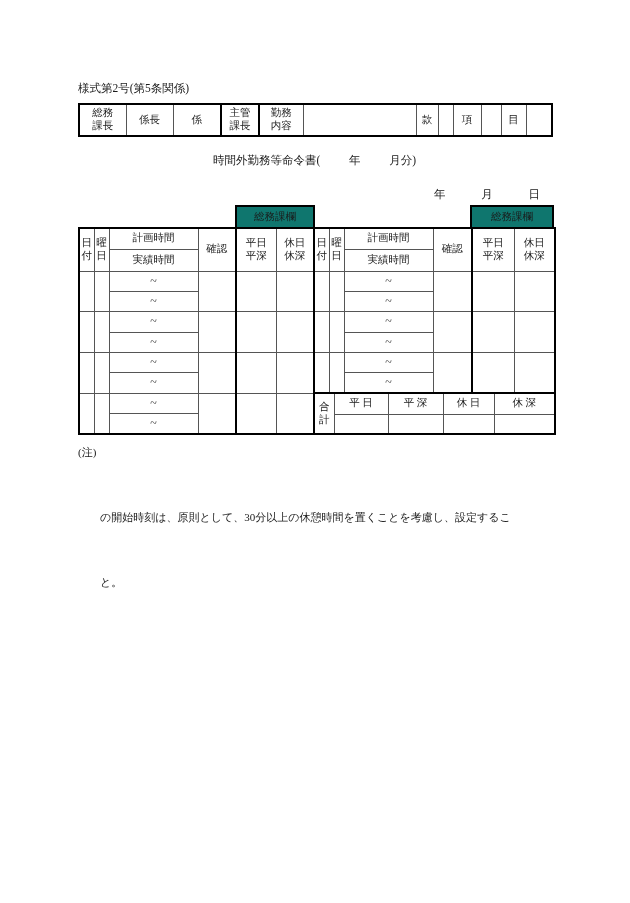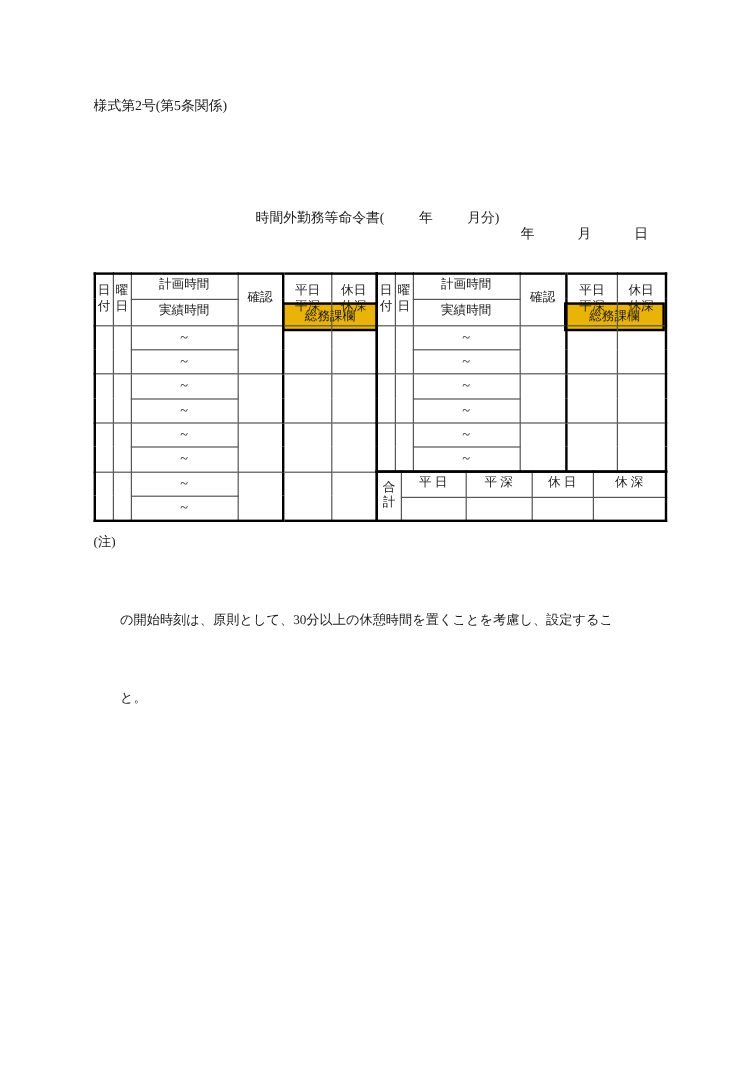--- a/index.html
+++ b/index.html
@@ -6,38 +6,38 @@
   body{
     width:630px;height:903px;background:#ffffff;position:relative;
     font-family:"Liberation Serif","DejaVu Serif",serif;color:#1a1a1a;
     -webkit-font-smoothing:antialiased;
   }
   .abs{position:absolute;}
   .presp{white-space:pre;}
 
   
   #form-number{left:78px;top:81px;font-size:11.5px;}
-  #doc-title{left:213px;top:174px;font-size:11.5px;}
+  #doc-title{left:213px;top:153px;font-size:11.5px;}
   #date-line{left:434px;top:187px;width:106px;display:flex;justify-content:space-between;font-size:11.5px;}
 
   
   table{border-collapse:collapse;table-layout:fixed;}
   td{border:1px solid #555;text-align:center;vertical-align:middle;
      font-size:10.5px;line-height:1.2;padding:0;overflow:hidden;white-space:pre-line;}
   .t2{border:2px solid #000;}
 
   
   #approval{left:78px;top:103px;}
   #approval td{height:30px;}
   .bL2{border-left:2px solid #000 !important;}
   .dash{font-size:12px;}
 
   
   .soumu-box{border:2px solid #000;display:flex;align-items:center;justify-content:center;
-     font-size:10.5px;background:#eab308;box-sizing:border-box;margin-top:47px;}
+     font-size:10.5px;background:#0f766e;box-sizing:border-box;}
   #soumu-left{left:235px;top:205px;width:80px;height:24px;}
   #soumu-right{left:470px;top:205px;width:84px;height:24px;}
 
   
   #log-left{left:78px;top:227px;}
   #log-right{left:313px;top:227px;}
   .tilde{font-size:12px;color:#333;}
   .subdiv{border-top:1px solid #999 !important;}
   .hdr{font-size:10.5px;}
 
@@ -65,20 +65,37 @@
     <col style="width:44px">
       <col style="width:113px">
       <col style="width:22px">
       <col style="width:15px">
     <col style="width:28px">
       <col style="width:20px">
       <col style="width:25px">
       <col style="width:26px">
   </colgroup>
   <tbody>
+      <tr>
+    <td>総務
+課長</td>
+    <td>係長</td>
+    <td>係</td>
+    <td class="bL2">主管
+課長</td>
+    <td class="bL2">勤務
+内容</td>
+    <td></td>
+    <td>款</td>
+    <td></td>
+    <td>項</td>
+    <td></td>
+    <td>目</td>
+    <td></td>
+  </tr>
 </tbody>
   </table>
 
 <div class="abs presp" id="doc-title">時間外勤務等命令書(          年          月分)</div>
 <div class="abs" id="date-line">
   <span>年</span>
   <span>月</span>
   <span>日</span>
 </div>
 

